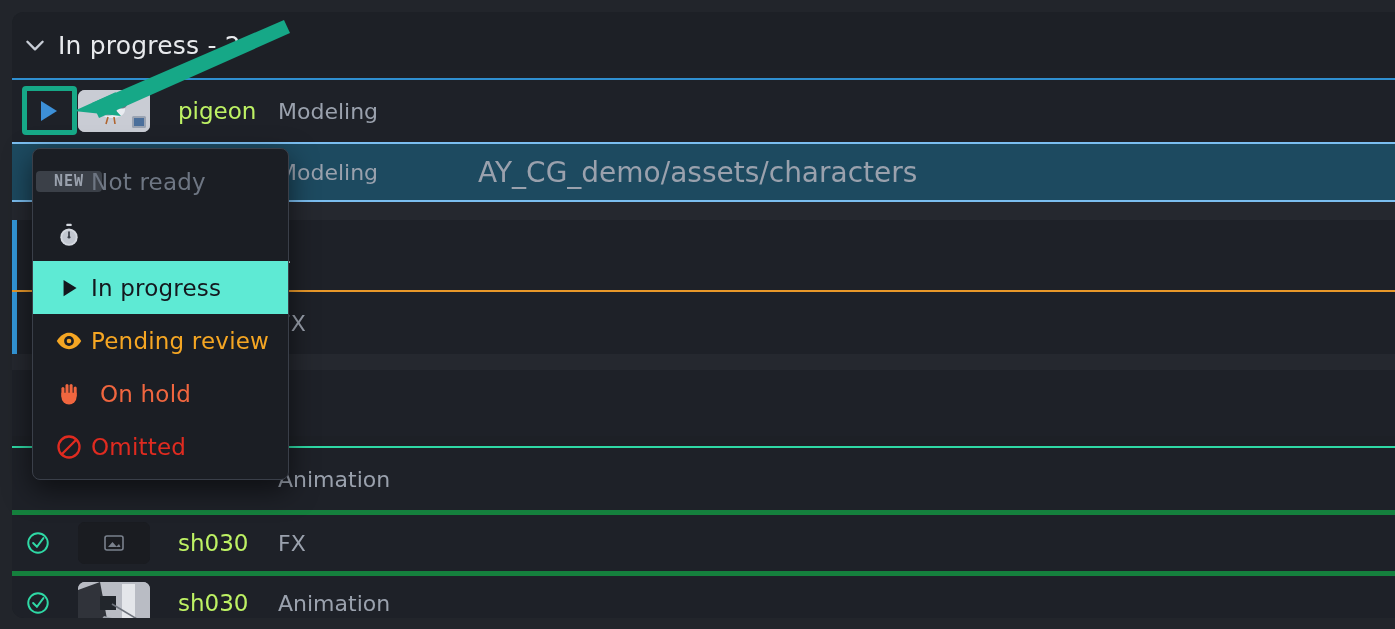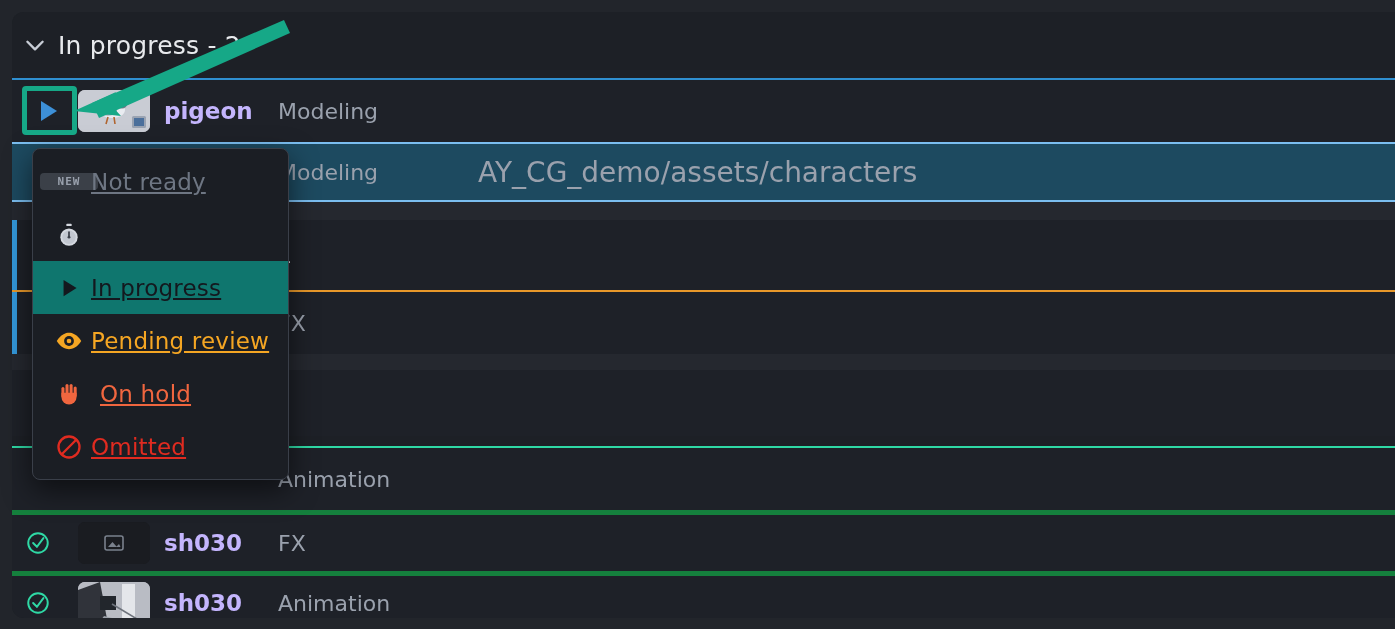--- a/index.html
+++ b/index.html
@@ -57,22 +57,22 @@
   .cell-thumb{
     width:86px;min-width:86px;display:flex;align-items:center;justify-content:flex-start;
     padding-left:14px;box-sizing:border-box;
   }
   .thumb{
     width:72px;height:42px;border-radius:7px;overflow:hidden;position:relative;
     background:#c7c9d2;flex:none;
   }
   .thumb.dark{background:#1a1c21;}
   .cell-name{
-    width:128px;min-width:128px;font-size:23px;color:#c4b5fd;
-    padding-left:14px;box-sizing:border-box;white-space:nowrap;font-weight:bold;
+    width:128px;min-width:128px;font-size:23px;color:#bef264;
+    padding-left:28px;box-sizing:border-box;white-space:nowrap;
   }
   .cell-task{
     width:200px;min-width:200px;font-size:22px;color:#9aa1ad;white-space:nowrap;
   }
   .cell-path{
     font-size:28px;color:#9aa1ad;white-space:nowrap;
   }
   .cell-num{font-size:22px;color:#e8eaed;}
 
   
@@ -82,28 +82,28 @@
     box-shadow:0 10px 28px rgba(0,0,0,.55);
     padding:6px 0;box-sizing:border-box;z-index:40;
   }
   .menu-item{
     height:53px;display:flex;align-items:center;padding:0 10px 0 14px;
     box-sizing:border-box;font-size:23px;white-space:nowrap;
   }
   .menu-item .mi-icon{
     width:44px;min-width:44px;display:flex;align-items:center;justify-content:center;
   }
-  .menu-item.active{background:#0f766e;}
+  .menu-item.active{background:#5eead4;}
   .menu-item.active .mi-label{color:#14181e;}
-  .mi-label{letter-spacing:.2px;text-decoration:underline;}
+  .mi-label{letter-spacing:.2px;}
 
   .badge-new{
     display:inline-block;background:#3b4048;color:#9aa1ad;
     font-family:"DejaVu Sans Mono","Liberation Mono",monospace;
-    font-size:11px;font-weight:bold;letter-spacing:1px;
+    font-size:15px;font-weight:bold;letter-spacing:1px;
     padding:3px 18px;border-radius:4px;line-height:1;
   }
 
   
   .anno{position:absolute;left:0;top:0;width:1395px;height:629px;pointer-events:none;z-index:90;}
   .hl-box{
     position:absolute;left:22px;top:86px;width:55px;height:49px;
     border:5px solid #16a887;border-radius:4px;box-sizing:border-box;z-index:80;
   }
   .play-tri{

